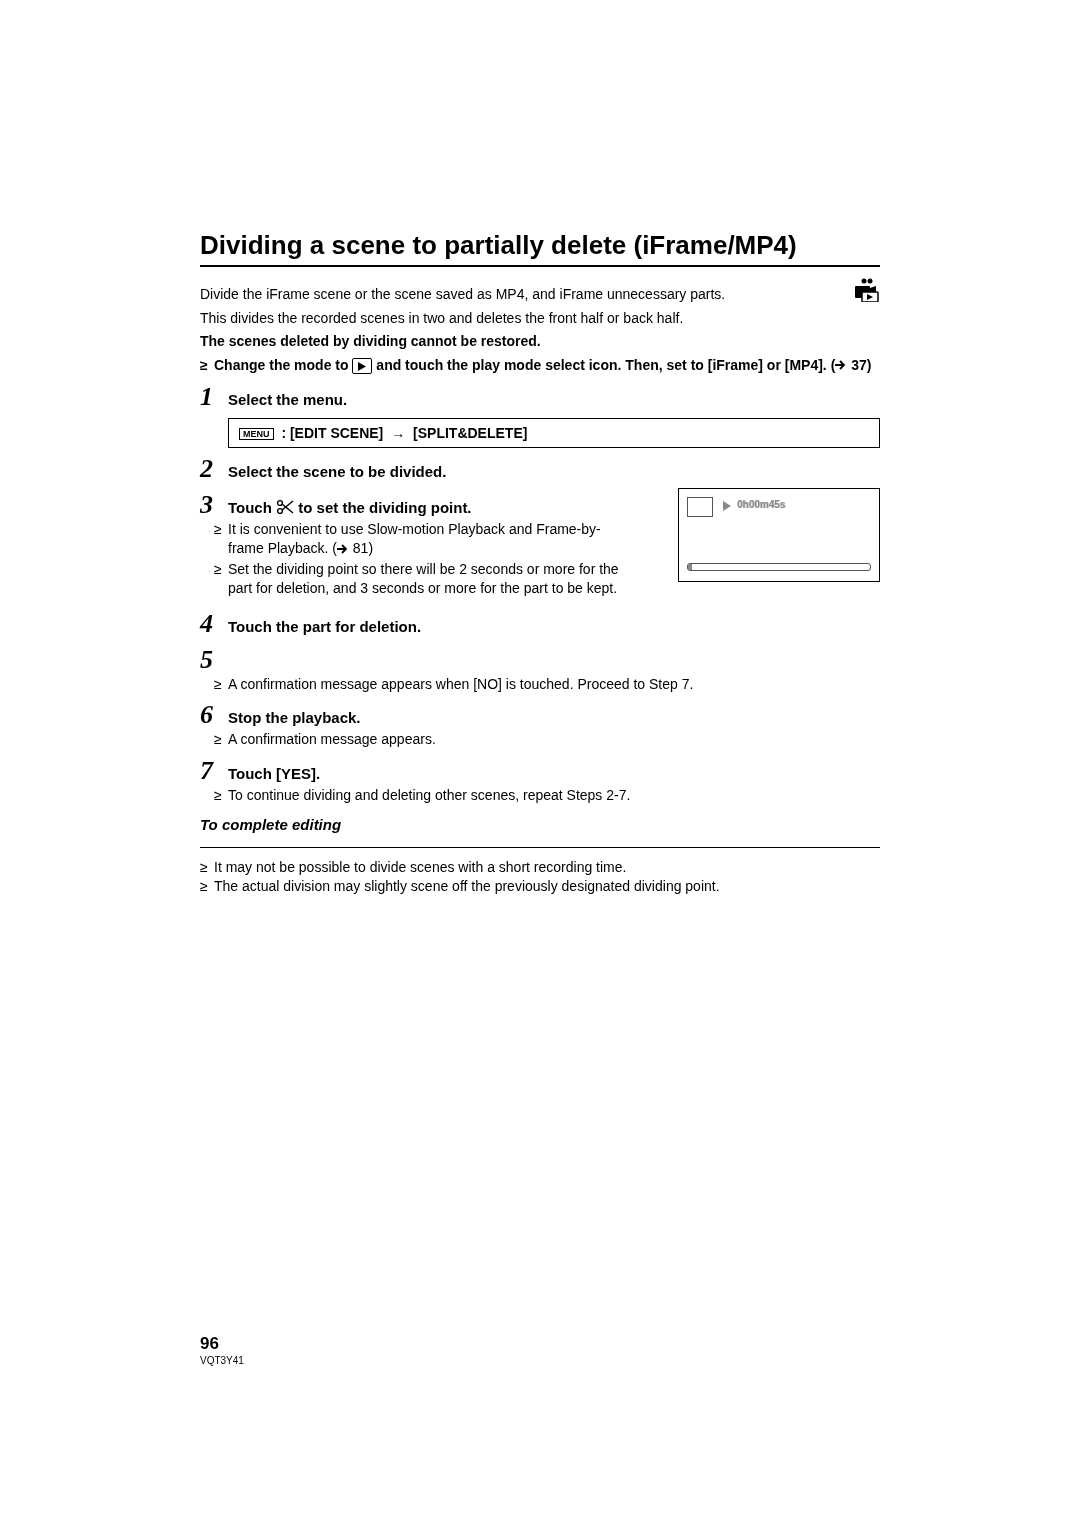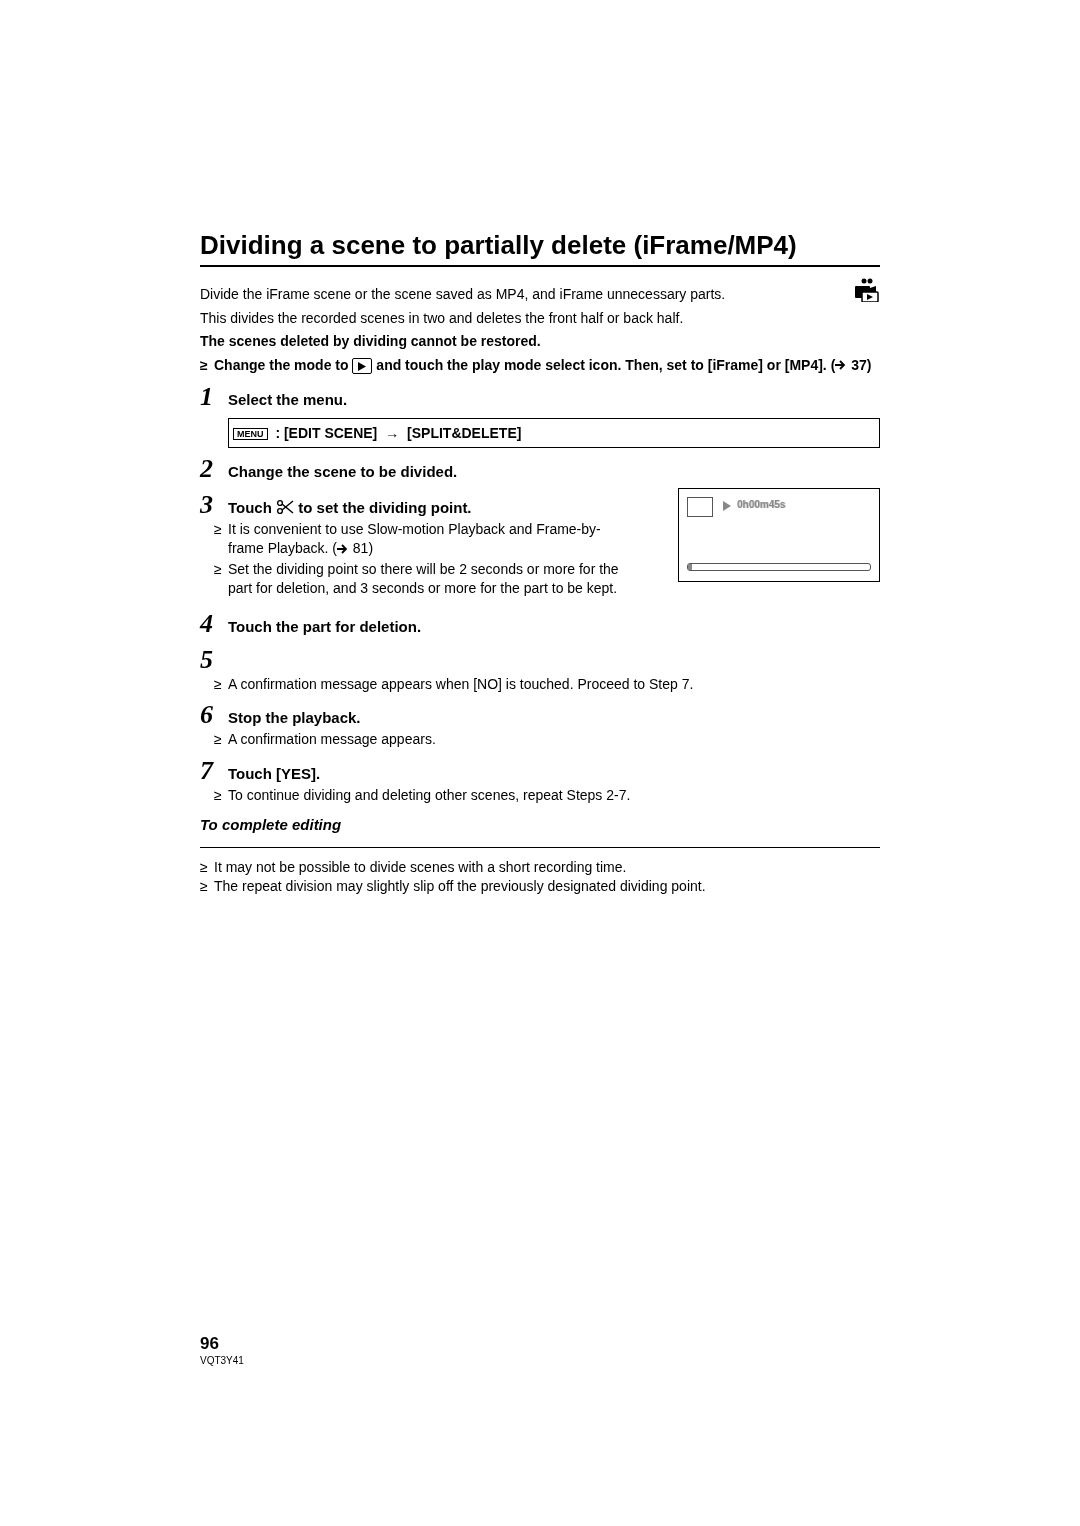--- a/index.html
+++ b/index.html
@@ -75,21 +75,21 @@
       font-weight: bold;
       font-size: 15px;
       line-height: 1.3;
     }
     .scissors-icon {
       display: inline-block;
       vertical-align: middle;
     }
     .menu-box {
       border: 1px solid #000;
-      padding: 6px 4px;
+      padding: 6px 10px;
       margin: 6px 0 6px 28px;
       font-size: 14px;
       font-weight: bold;
     }
     .menu-label {
       display: inline-block;
       border: 1px solid #000;
       padding: 0px 3px;
       font-size: 9px;
       font-weight: bold;
@@ -251,21 +251,21 @@
 
   <div class="menu-box">
     <span class="menu-label">MENU</span>
     <span>: [EDIT SCENE]</span>
     <span class="arrow">→</span>
     <span>[SPLIT&amp;DELETE]</span>
   </div>
 
   <div class="step">
     <span class="step-num">2</span>
-    <span class="step-title">Change the scene to be divided.</span>
+    <span class="step-title">Select the scene to be divided.</span>
   </div>
 
   <div class="step3-wrap">
     <div class="step">
       <span class="step-num">3</span>
       <span class="step-title">
         <span>Touch </span>
         <span class="scissors-icon">
           <svg width="18" height="16" viewBox="0 0 18 16">
             <circle cx="4" cy="4" r="2.4" fill="none" stroke="#000" stroke-width="1.4"></circle>
@@ -347,21 +347,21 @@
 
   <hr class="hr">
 
   <div class="notes">
     <div class="bullet-item">
       <span class="blt">≥</span>
       <span>It may not be possible to divide scenes with a short recording time.</span>
     </div>
     <div class="bullet-item">
       <span class="blt">≥</span>
-      <span>The repeat division may slightly slip off the previously designated dividing point.</span>
+      <span>The actual division may slightly scene off the previously designated dividing point.</span>
     </div>
   </div>
 
 </div>
 
 <div class="footer">
   <div class="page-num">96</div>
   <div class="doc-code">VQT3Y41</div>
 </div>
 

